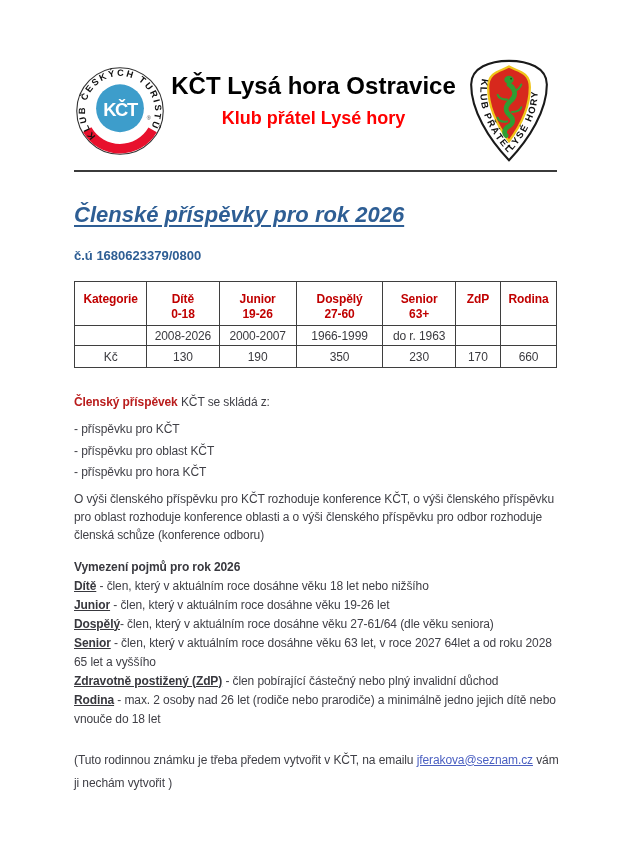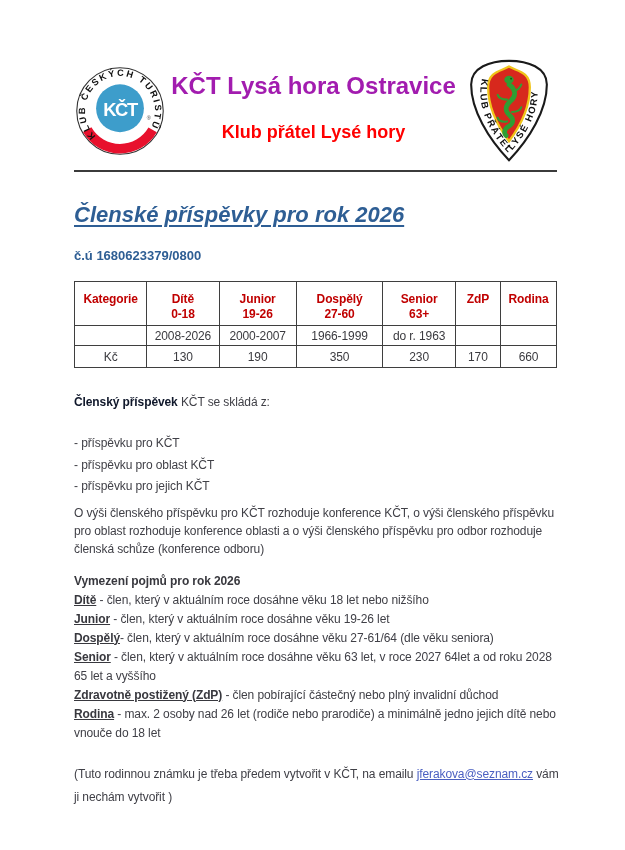--- a/index.html
+++ b/index.html
@@ -15,22 +15,22 @@
     color:#404047;
     font-size:12px;
     letter-spacing:-0.1px;
   }
   
   .masthead { display:flex; align-items:flex-start; }
   .logo-left  { width:92px; height:98px; flex:none; }
   .logo-right { width:96px; height:106px; flex:none; margin-top:-4px; }
   .titles { flex:1; text-align:center; padding-top:10px; }
   .doc-title {
-    margin:0 0 22px 0;
-    font-size:24px; font-weight:bold; color:#a21caf; letter-spacing:0;
+    margin:0 0 8px 0;
+    font-size:24px; font-weight:bold; color:#000000; letter-spacing:0;
   }
   .doc-subtitle {
     margin:0;
     font-size:18px; font-weight:bold; color:#ff0000; letter-spacing:0;
   }
   .rule {
     border:none; border-top:2px solid #3b3b3b;
     margin:6px 0 0 0;
   }
   
@@ -66,22 +66,22 @@
     color:#c00000; font-weight:bold;
     vertical-align:top;
     line-height:15px;
     padding-top:10px;
     height:32px;
   }
   table.fees .row-years td { height:17px; }
   table.fees .row-prices td { height:19px; }
   
   .compose-lead { margin:26px 0 0 0; line-height:17px; }
-  .compose-lead b { color:#0f172a; }
-  .compose-list { margin-top:22px; }
+  .compose-lead b { color:#b91c1c; }
+  .compose-list { margin-top:8px; }
   .compose-list p { margin:0; line-height:21.5px; }
   .decision { margin:6px 0 0 0; line-height:18px; width:492px; }
   .definitions { margin-top:14px; line-height:19px; }
   .def-title { font-weight:bold; color:#38383e; }
   .def-line .term { font-weight:bold; color:#38383e; text-decoration:underline; }
   .family-note { margin:20px 0 0 0; line-height:23px; width:492px; }
   .email-link { color:#4a5fc1; text-decoration:underline; cursor:pointer; }
 </style>
 </head>
 <body>
@@ -194,21 +194,21 @@
         <td>660</td>
       </tr>
     </tbody>
   </table>
 
   <p class="compose-lead"><b>Členský příspěvek</b><span> KČT se skládá z:</span></p>
 
   <div class="compose-list">
     <p>- příspěvku pro KČT</p>
     <p>- příspěvku pro oblast KČT</p>
-    <p>- příspěvku pro jejich KČT</p>
+    <p>- příspěvku pro hora KČT</p>
   </div>
 
   <p class="decision">O výši členského příspěvku pro KČT rozhoduje konference KČT, o výši členského příspěvku pro oblast rozhoduje konference oblasti a o výši členského příspěvku pro odbor rozhoduje členská schůze (konference odboru)</p>
 
   <div class="definitions">
     <div class="def-title">Vymezení pojmů pro rok 2026</div>
     <div class="def-line"><span class="term">Dítě</span><span> -  člen, který v aktuálním roce dosáhne věku 18 let nebo nižšího</span></div>
     <div class="def-line"><span class="term">Junior</span><span> -  člen, který v aktuálním roce dosáhne věku 19-26 let</span></div>
     <div class="def-line"><span class="term">Dospělý</span><span>- člen, který v aktuálním roce dosáhne věku 27-61/64 (dle věku seniora)</span></div>
     <div class="def-line"><span class="term">Senior</span><span> -  člen, který v aktuálním roce dosáhne věku 63 let, v roce 2027 64let a od roku 2028 65 let a vyššího</span></div>

